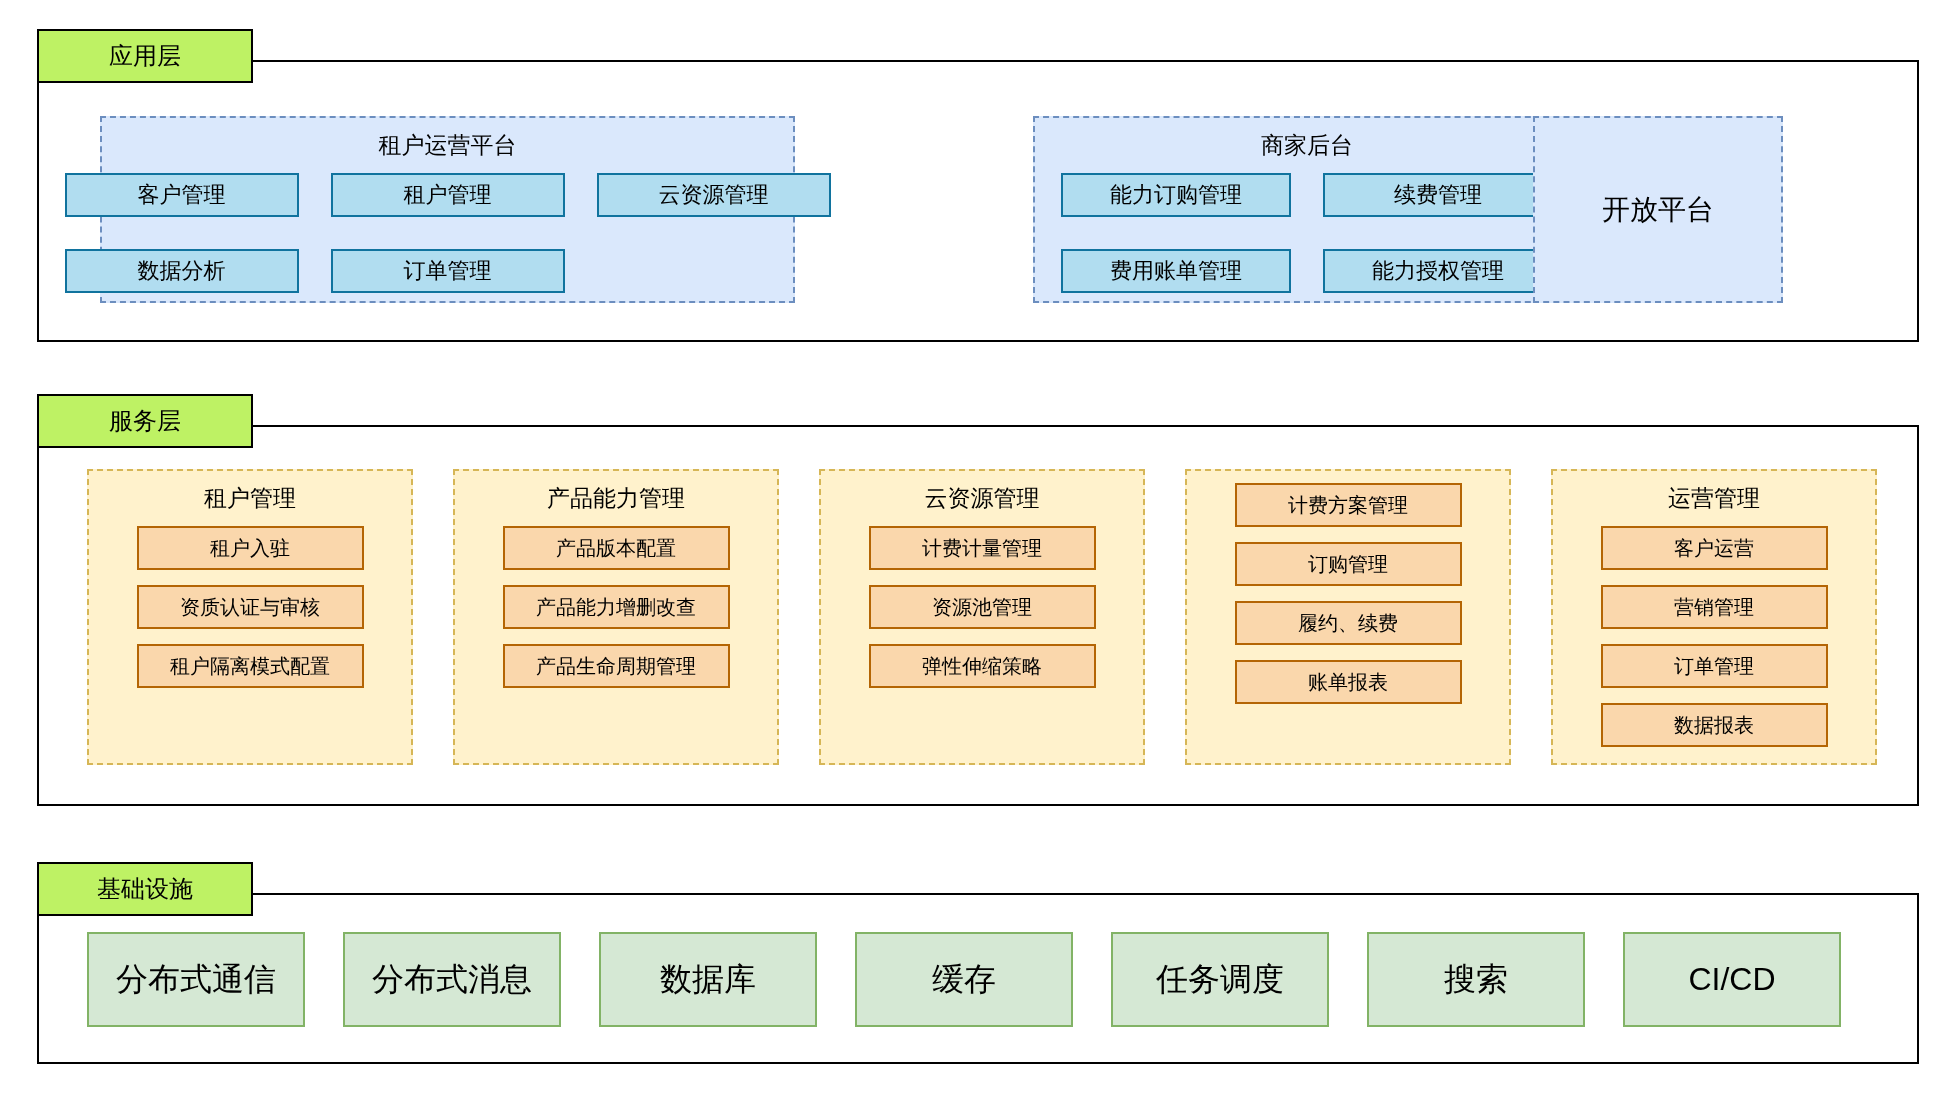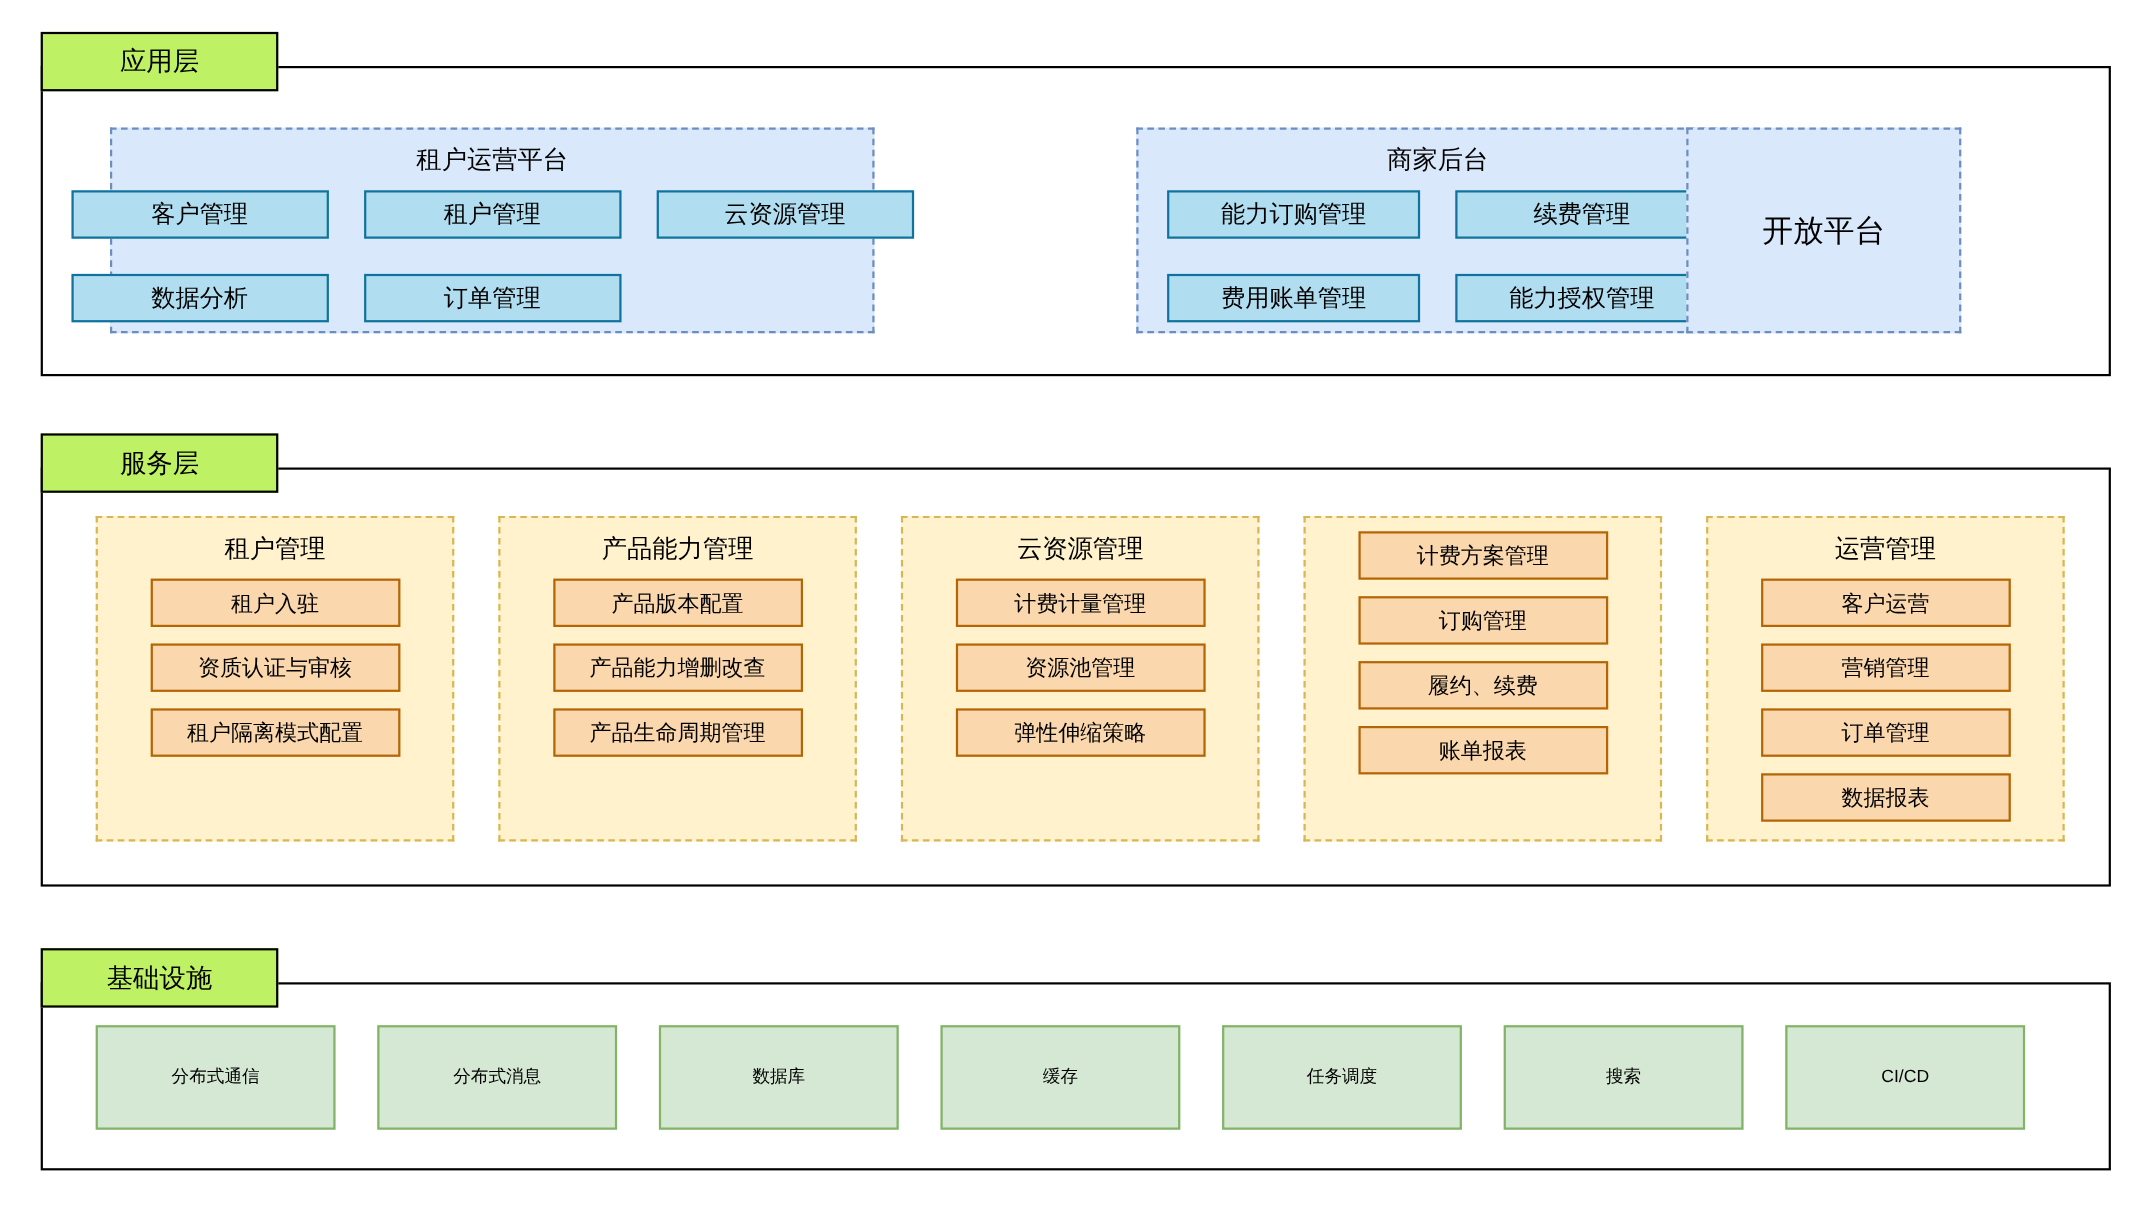--- a/index.html
+++ b/index.html
@@ -75,21 +75,21 @@
   
   .infra-row{
     position:absolute;left:48px;top:37px;
     display:flex;gap:38px;
   }
   .green-box{
     width:218px;height:95px;box-sizing:border-box;
     background:var(--green-item-bg,#d5e8d4);
     border:2px solid var(--green-item-border,#82b366);
     display:flex;align-items:center;justify-content:center;
-    font-size:16px;
+    font-size:32px;
   }
 </style>
 </head>
 <body>
 
 <div class="section" style="top:60px;height:282px;">
   <div class="tab">
     <span>应用层</span>
   </div>
 

